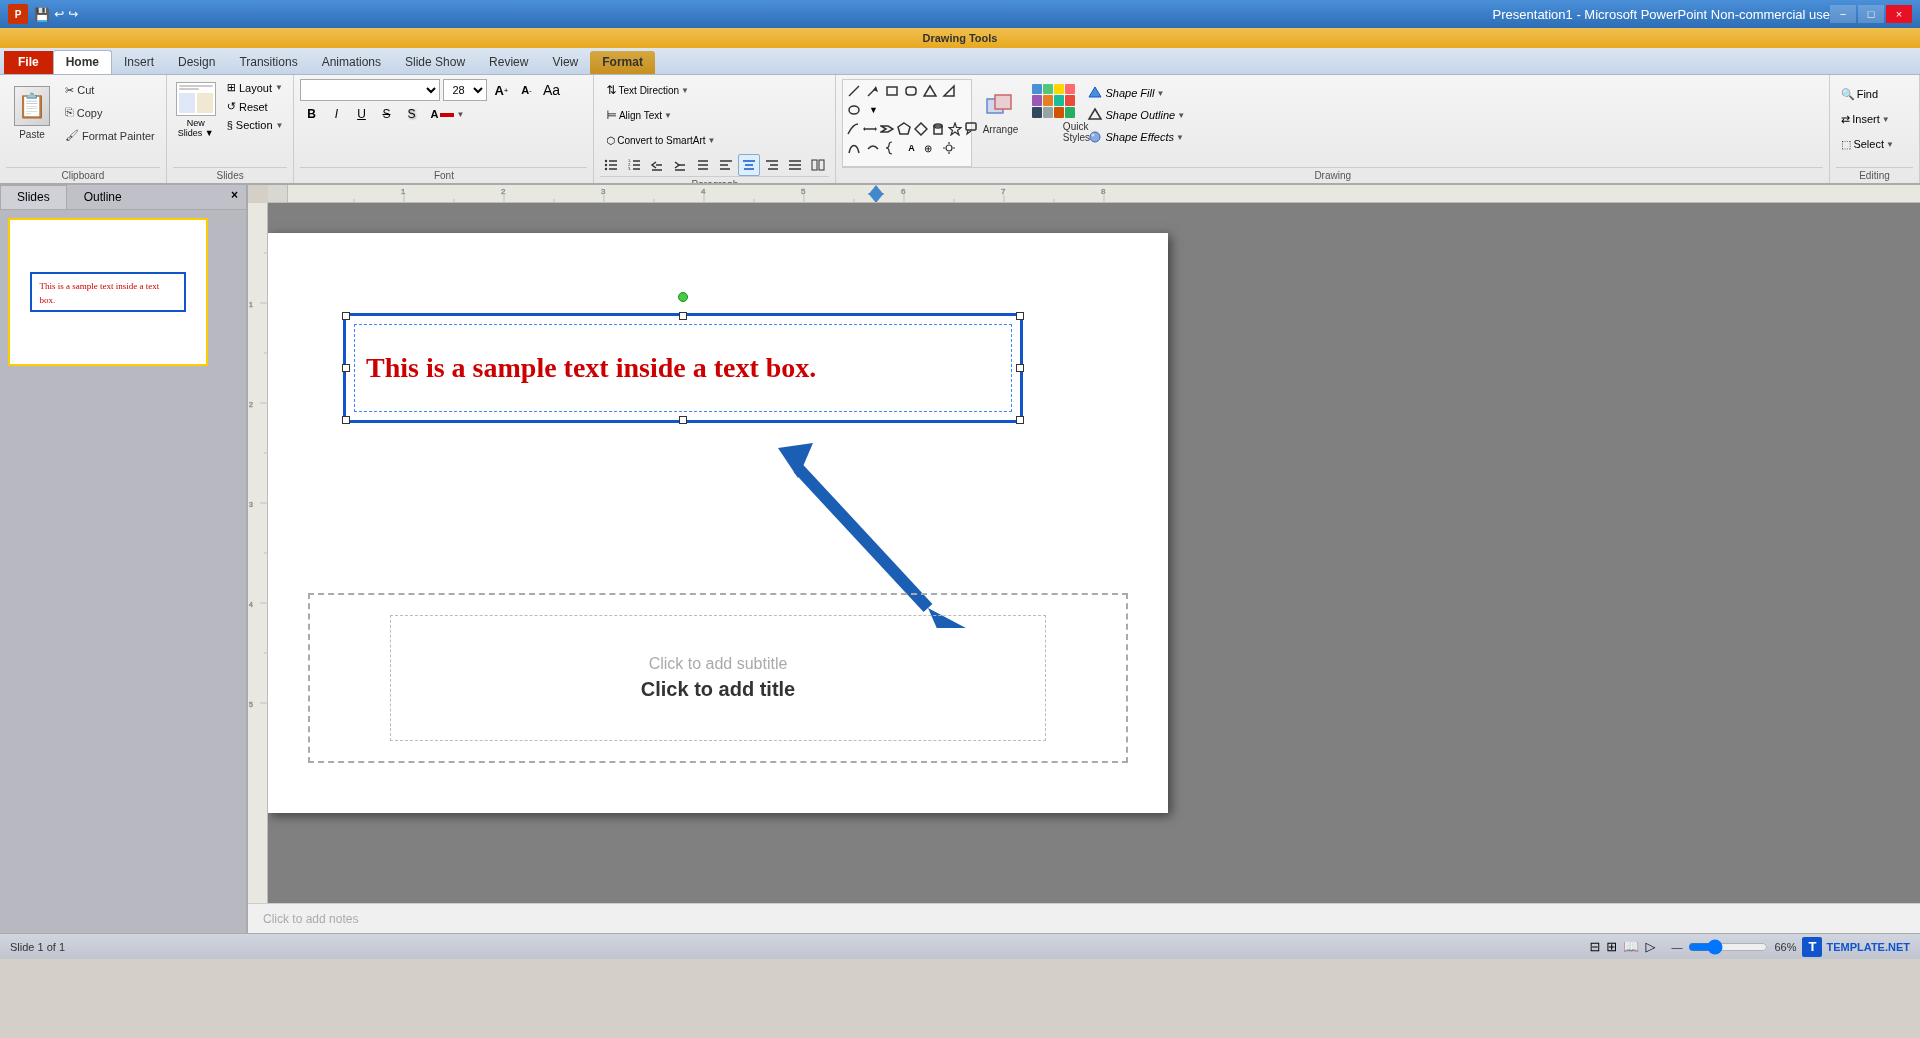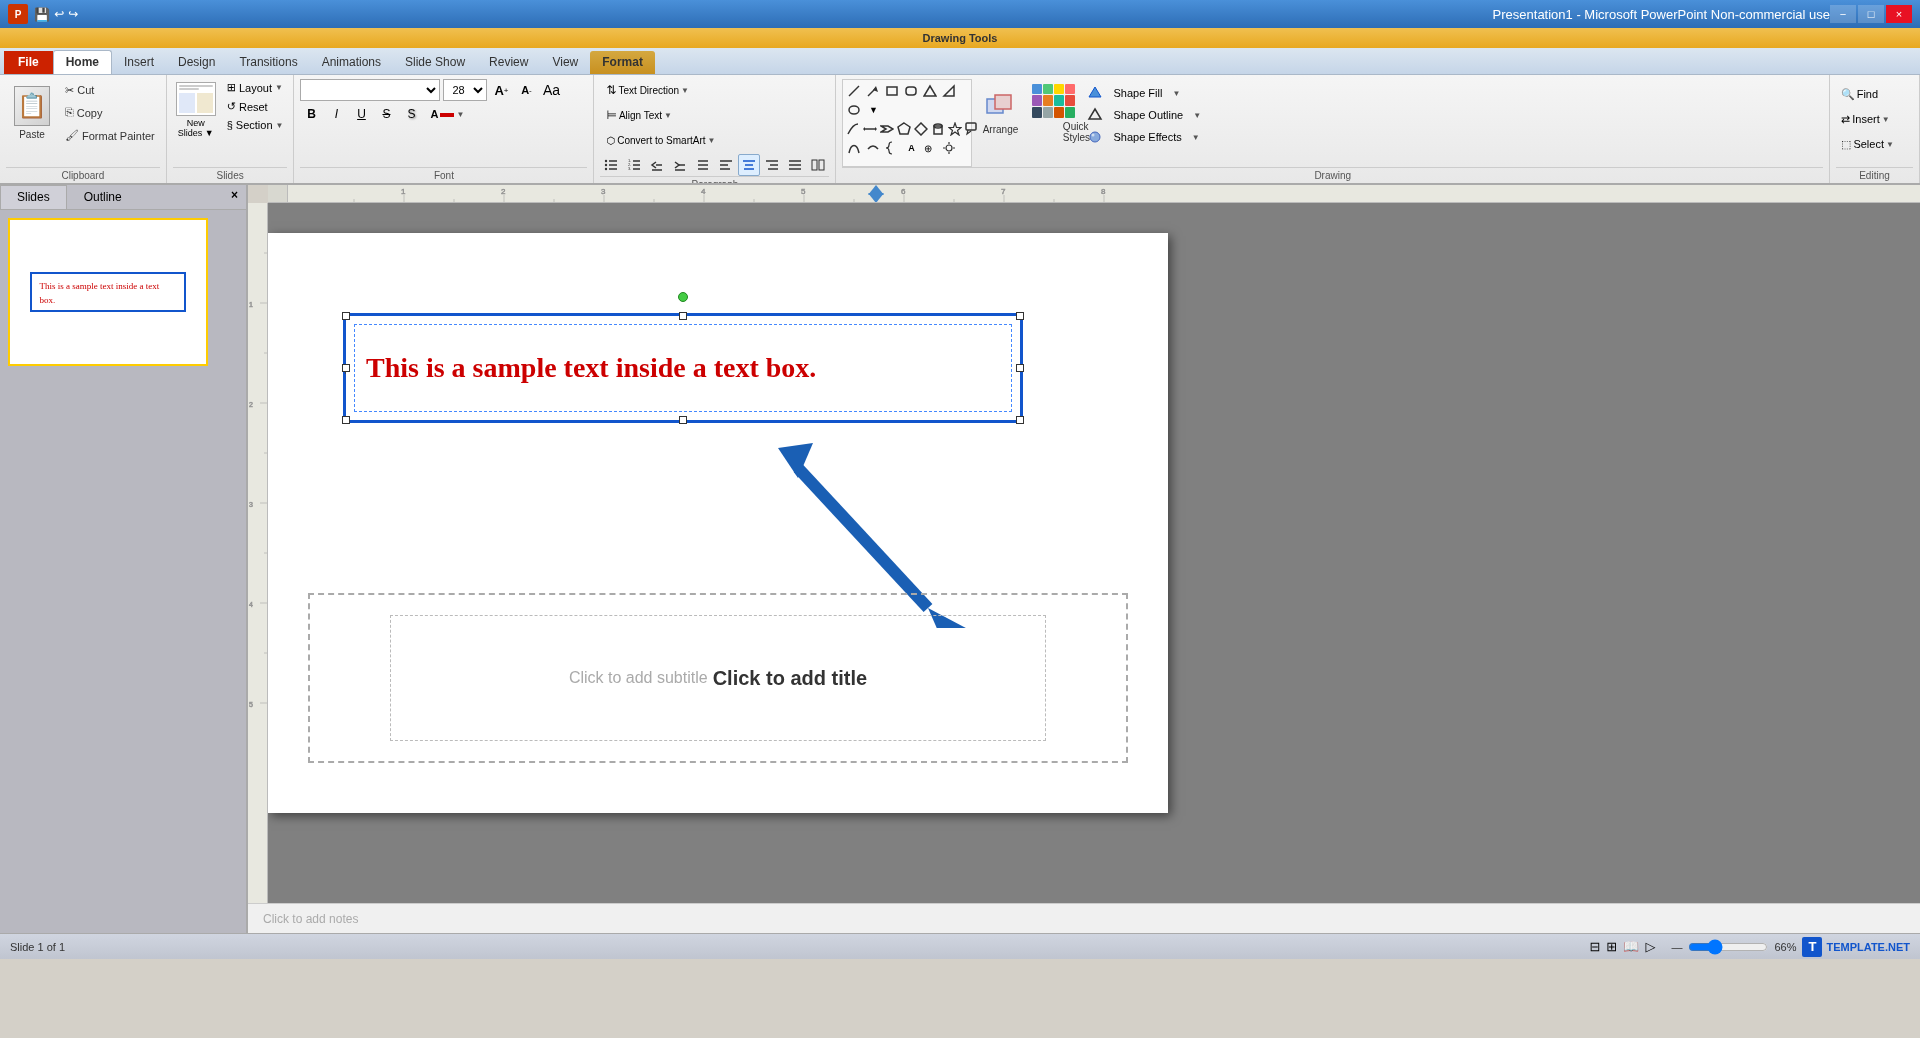--- a/index.html
+++ b/index.html
@@ -239,22 +239,22 @@
       width: 52px; height: 68px;
       border: 1px solid transparent; border-radius: 3px;
       cursor: pointer; font-size: 10px; color: #333; gap: 3px;
       justify-content: center;
     }
 
     .shape-fill-area { display: flex; flex-direction: column; gap: 2px; }
     .shape-option-btn {
       height: 20px; padding: 0 4px;
       border: 1px solid transparent; border-radius: 2px;
-      display: flex; align-items: center; gap: 10px;
-      cursor: pointer; font-size: 11px; background: transparent; white-space: nowrap;
+      display: flex; align-items: center; gap: 2px;
+      cursor: pointer; font-size: 11px; background: transparent; white-space: nowrap; font-style: italic;
     }
 
     
     .editing-btn {
       height: 22px; padding: 0 4px;
       border: 1px solid transparent; border-radius: 2px;
       display: flex; align-items: center; gap: 2px;
       cursor: pointer; font-size: 11px; background: transparent; white-space: nowrap;
     }
 
@@ -440,21 +440,21 @@
       bottom: 50px;
       left: 40px;
       right: 40px;
       height: 170px;
       border: 2px dashed #aaa;
     }
     .subtitle-inner {
       position: absolute;
       top: 20px; left: 80px; right: 80px; bottom: 20px;
       border: 1.5px dashed #bbb;
-      display: flex; 
+      display: flex; flex-direction: column;
       align-items: center; justify-content: center; gap: 5px;
     }
     .subtitle-placeholder-text {
       color: #aaa; font-size: 16px;
     }
     .title-placeholder-text {
       color: #333; font-size: 20px; font-weight: bold;
     }
 
     

